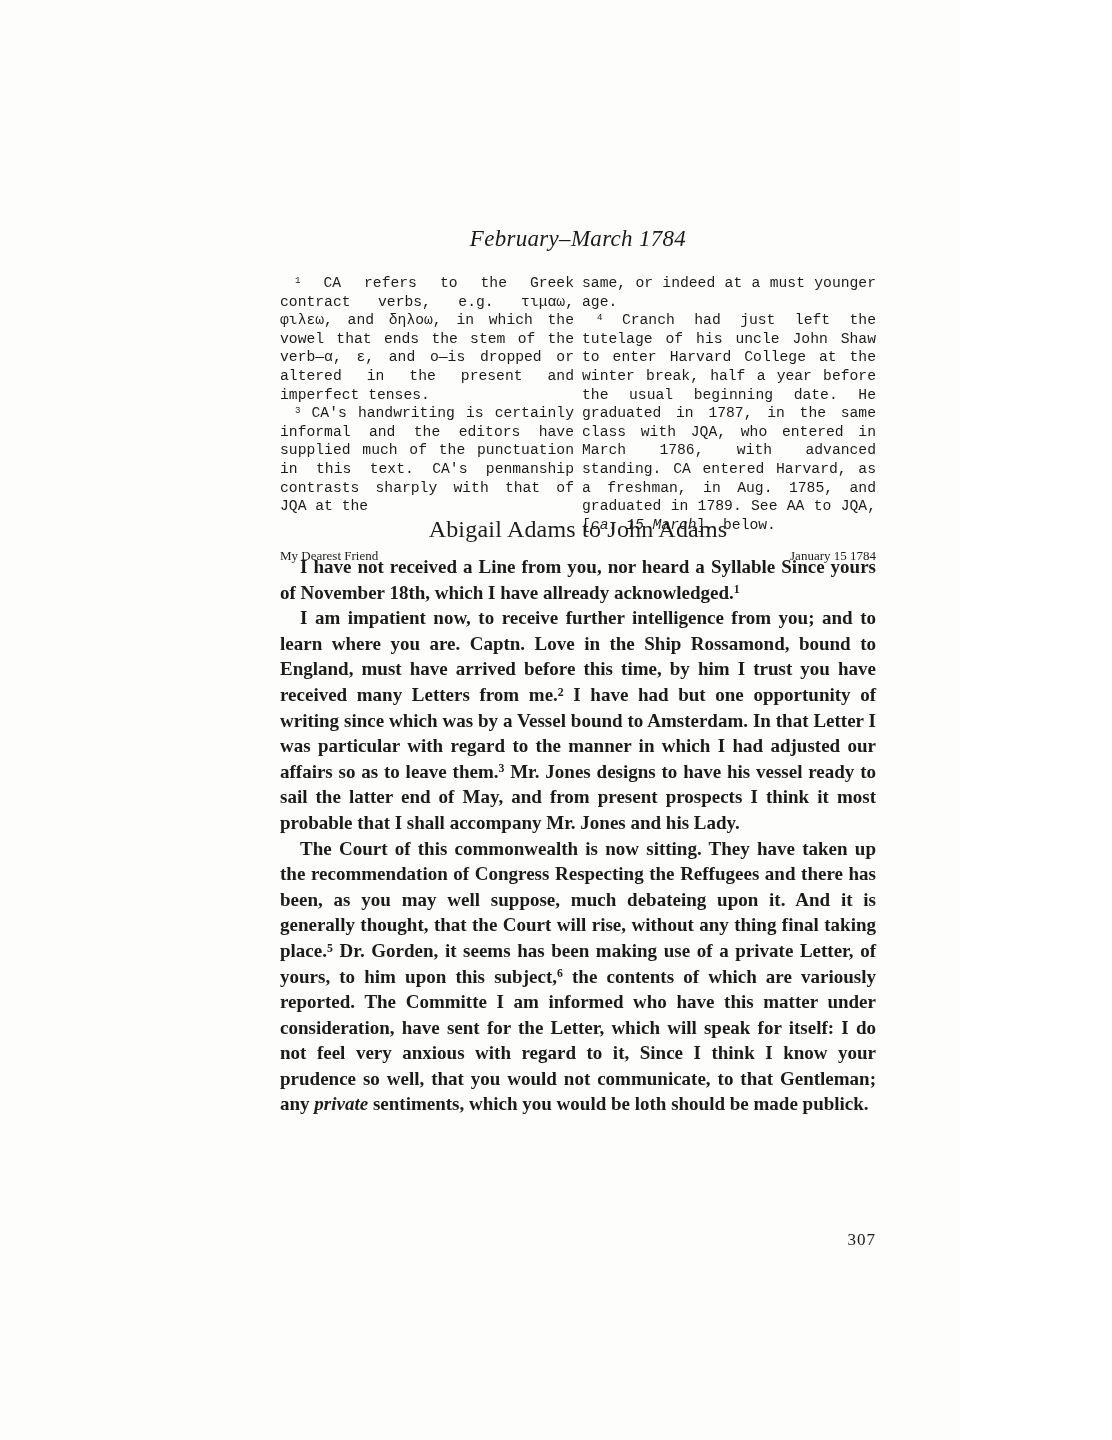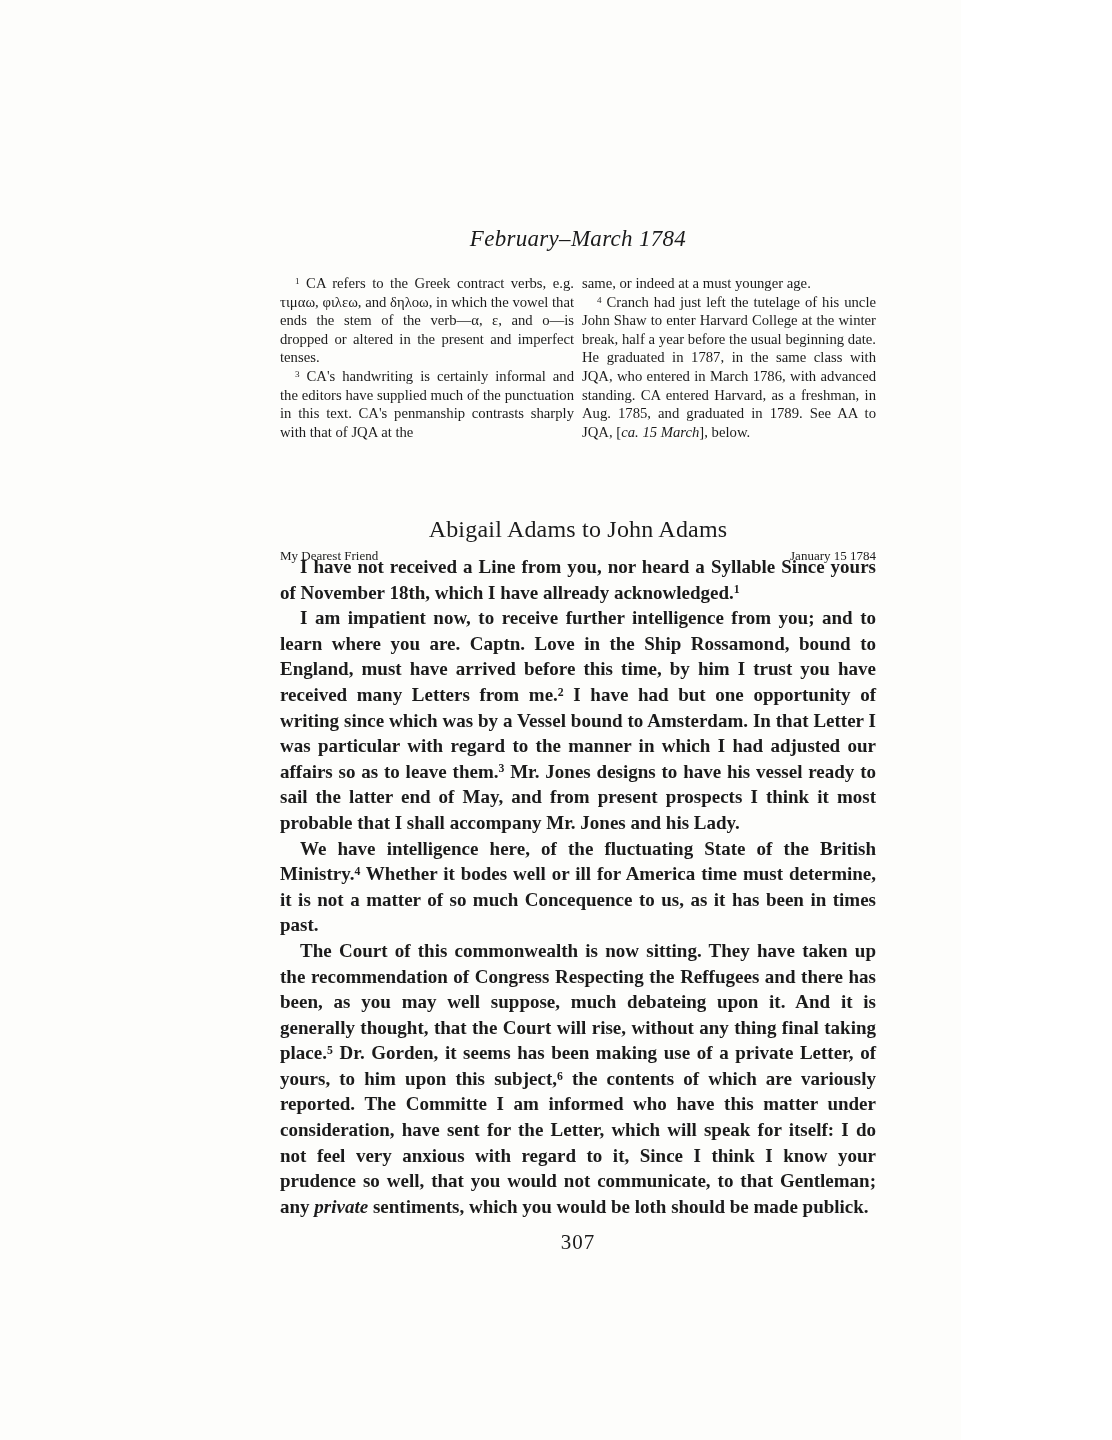--- a/index.html
+++ b/index.html
@@ -29,20 +29,21 @@
   .footnotes {
     position: absolute;
     top: 274px;
     left: 280px;
     width: 596px;
     display: flex;
     gap: 8px;
     font-size: 14.7px;
     line-height: 18.6px;
     text-align: justify;
+    font-family: Liberation Mono, monospace;
   }
   .fn-col {
     flex: 1 1 0;
     min-width: 0;
   }
   .footnotes p {
     margin: 0;
     text-indent: 15px;
   }
   .footnotes p.no-indent {
@@ -88,22 +89,22 @@
   }
   .letter-body p {
     margin: 0;
     text-indent: 20px;
   }
   .page-number {
     position: absolute;
     top: 1230px;
     left: 280px;
     width: 596px;
-    text-align: center;
-    font-size: 21px;
+    text-align: right;
+    font-size: 17px;
     letter-spacing: 1px;
   }
 </style>
 </head>
 <body>
 
 <div class="page">
 
   <div class="running-head">February–March 1784</div>
 
@@ -121,19 +122,18 @@
   <h1 class="letter-title">Abigail Adams to John Adams</h1>
 
   <div class="salutation-row">
     <span>My Dearest Friend</span>
     <span>January 15 1784</span>
   </div>
 
   <div class="letter-body">
     <p>I have not received a Line from you, nor heard a Syllable Since yours of November 18th, which I have allready acknowledged.<sup>1</sup></p>
     <p>I am impatient now, to receive further intelligence from you; and to learn where you are. Captn. Love in the Ship Rossamond, bound to England, must have arrived before this time, by him I trust you have received many Letters from me.<sup>2</sup> I have had but one opportunity of writing since which was by a Vessel bound to Amsterdam. In that Letter I was particular with regard to the manner in which I had adjusted our affairs so as to leave them.<sup>3</sup> Mr. Jones designs to have his vessel ready to sail the latter end of May, and from present prospects I think it most probable that I shall accompany Mr. Jones and his Lady.</p>
-    <p>We have intelligence here, of the fluctuating State of the British Ministry.<sup>4</sup> Whether it bodes well or ill for America time must determine, it is not a matter of so much Concequence to us, as it has been in times past.</p>
     <p>The Court of this commonwealth is now sitting. They have taken up the recommendation of Congress Respecting the Reffugees and there has been, as you may well suppose, much debateing upon it. And it is generally thought, that the Court will rise, without any thing final taking place.<sup>5</sup> Dr. Gorden, it seems has been making use of a private Letter, of yours, to him upon this subject,<sup>6</sup> the contents of which are variously reported. The Committe I am informed who have this matter under consideration, have sent for the Letter, which will speak for itself: I do not feel very anxious with regard to it, Since I think I know your prudence so well, that you would not communicate, to that Gentleman; any <em>private</em> sentiments, which you would be loth should be made publick.</p>
   </div>
 
   <div class="page-number">307</div>
 
 </div>
 
 </body></html>

